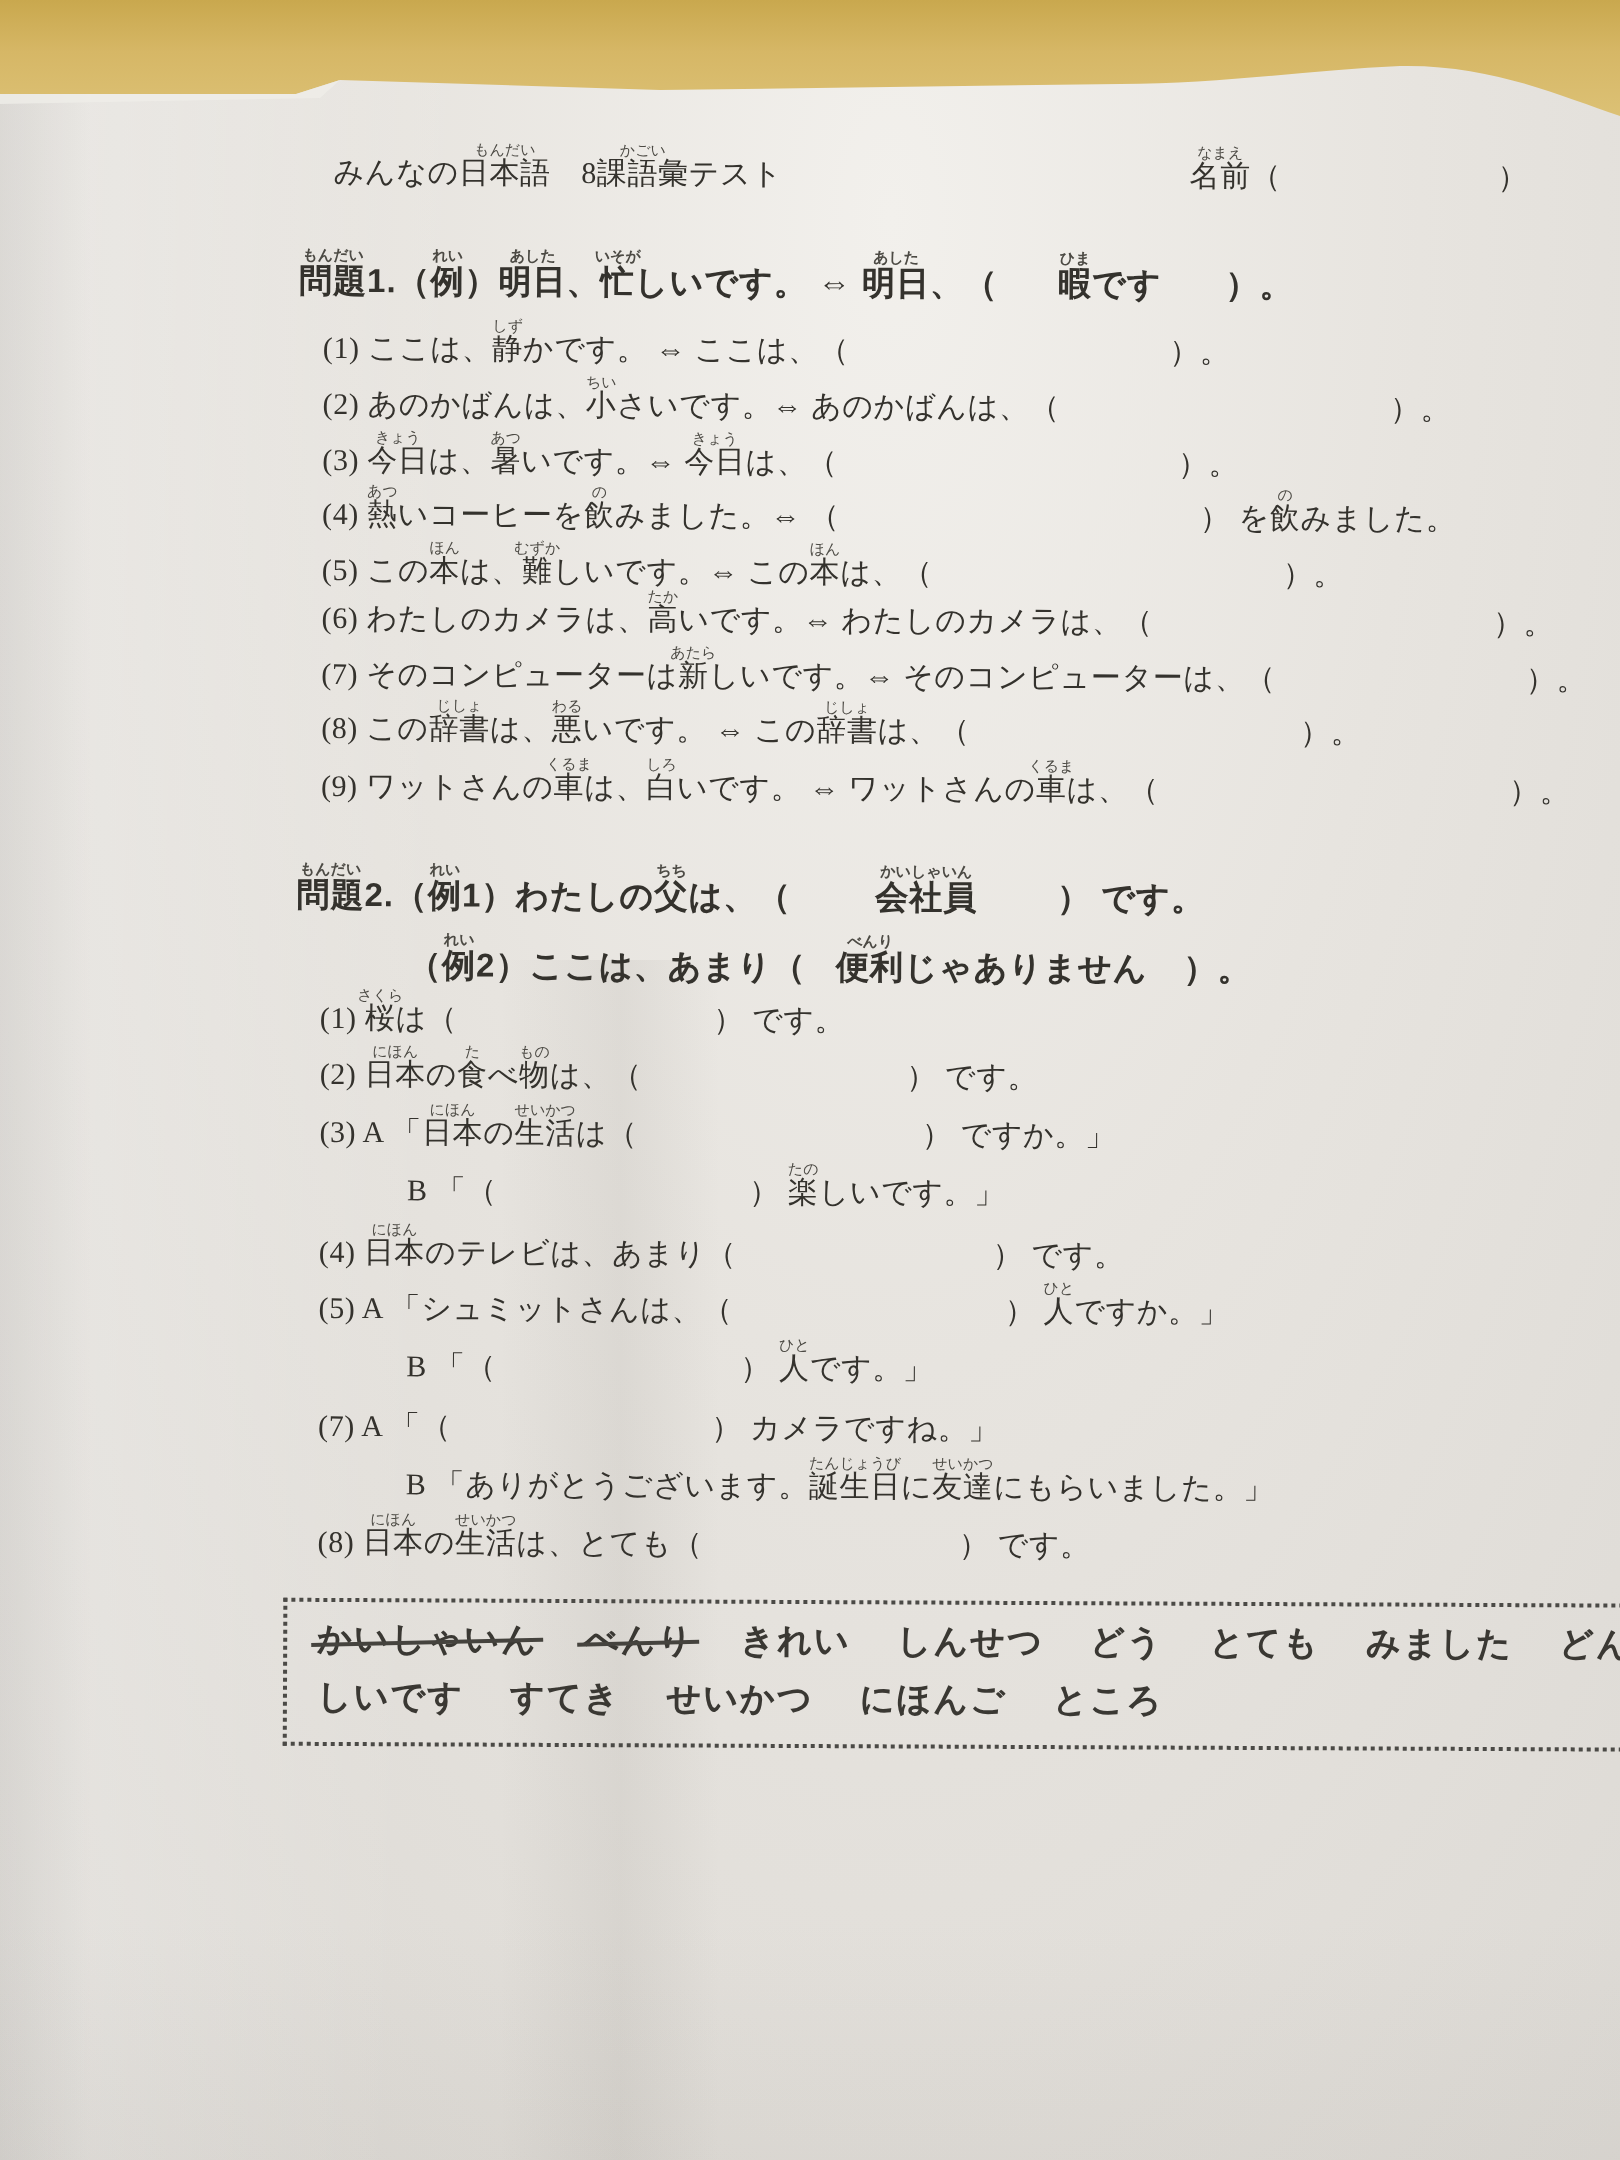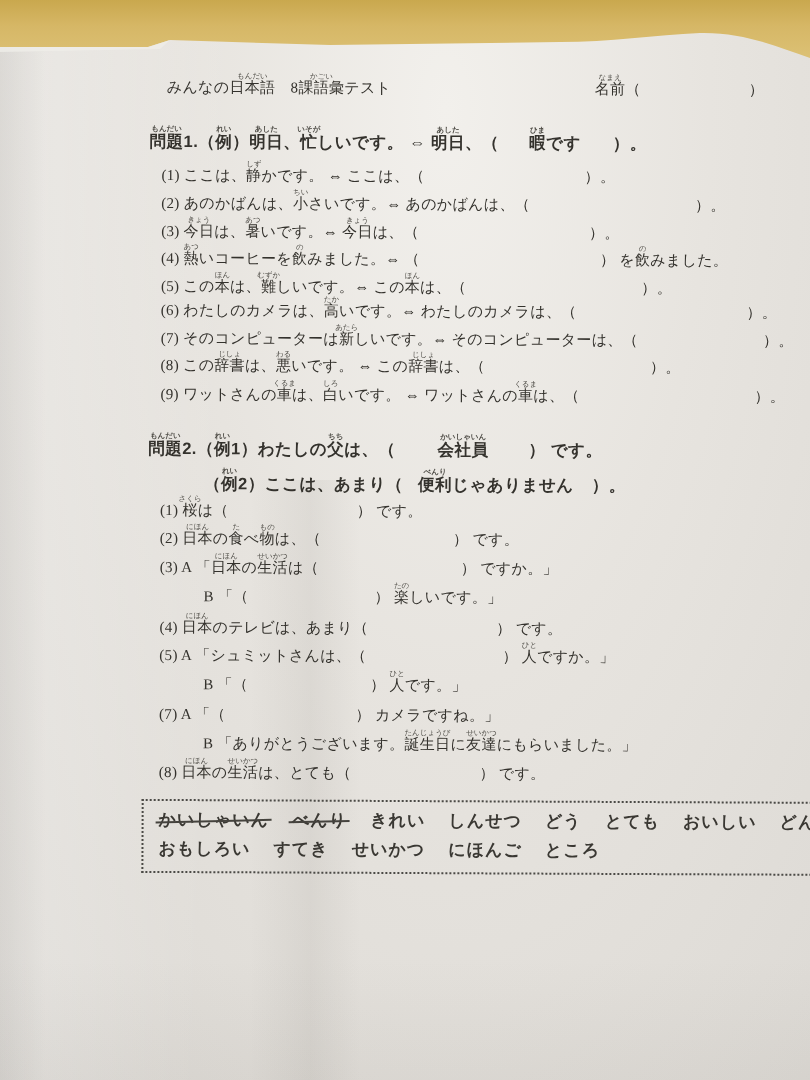--- a/index.html
+++ b/index.html
@@ -82,17 +82,17 @@
   <div class="line" style="left:160px;top:548px;">(3) A 「<ruby>日本<rt>にほん</rt></ruby>の<ruby>生活<rt>せいかつ</rt></ruby>は（<span class="blank" style="width: 142px;"></span>） ですか。」</div>
   <div class="line" style="left:204px;top:577px;">B 「（<span class="blank" style="width: 126px;"></span>） <ruby>楽<rt>たの</rt></ruby>しいです。」</div>
   <div class="line" style="left:160px;top:608px;">(4) <ruby>日本<rt>にほん</rt></ruby>のテレビは、あまり（<span class="blank" style="width: 128px;"></span>） です。</div>
   <div class="line" style="left:160px;top:636px;">(5) A 「シュミットさんは、（<span class="blank" style="width: 136px;"></span>） <ruby>人<rt>ひと</rt></ruby>ですか。」</div>
   <div class="line" style="left:204px;top:665px;">B 「（<span class="blank" style="width: 122px;"></span>） <ruby>人<rt>ひと</rt></ruby>です。」</div>
   <div class="line" style="left:160px;top:695px;">(7) A 「（<span class="blank" style="width: 130px;"></span>） カメラですね。」</div>
   <div class="line" style="left:204px;top:724px;">B 「ありがとうございます。<ruby>誕生日<rt>たんじょうび</rt></ruby>に<ruby>友達<rt>せいかつ</rt></ruby>にもらいました。」</div>
   <div class="line" style="left:160px;top:753px;">(8) <ruby>日本<rt>にほん</rt></ruby>の<ruby>生活<rt>せいかつ</rt></ruby>は、とても（<span class="blank" style="width: 128px;"></span>） です。</div>
 
   <div class="word-bank">
-    <div class="wb-row"><span class="wb-word struck">かいしゃいん</span><span class="wb-word struck">べんり</span><span class="wb-word">きれい</span><span class="wb-word">しんせつ</span><span class="wb-word">どう</span><span class="wb-word">とても</span><span class="wb-word">おいしい</span><span class="wb-word">どんな</span></div>
-    <div class="wb-row"><span class="wb-word">おもしろい</span><span class="wb-word">すてき</span><span class="wb-word">せいかつ</span><span class="wb-word">にほんご</span><span class="wb-word">ところ</span></div>
+    <div class="wb-row"><span class="wb-word struck">かいしゃいん</span><span class="wb-word struck">べんり</span><span class="wb-word">きれい</span><span class="wb-word">しんせつ</span><span class="wb-word">どう</span><span class="wb-word">とても</span><span class="wb-word">みました</span><span class="wb-word">どんな</span></div>
+    <div class="wb-row"><span class="wb-word">しいです</span><span class="wb-word">すてき</span><span class="wb-word">せいかつ</span><span class="wb-word">にほんご</span><span class="wb-word">ところ</span></div>
   </div>
 
 </div>
 
 </body></html>

